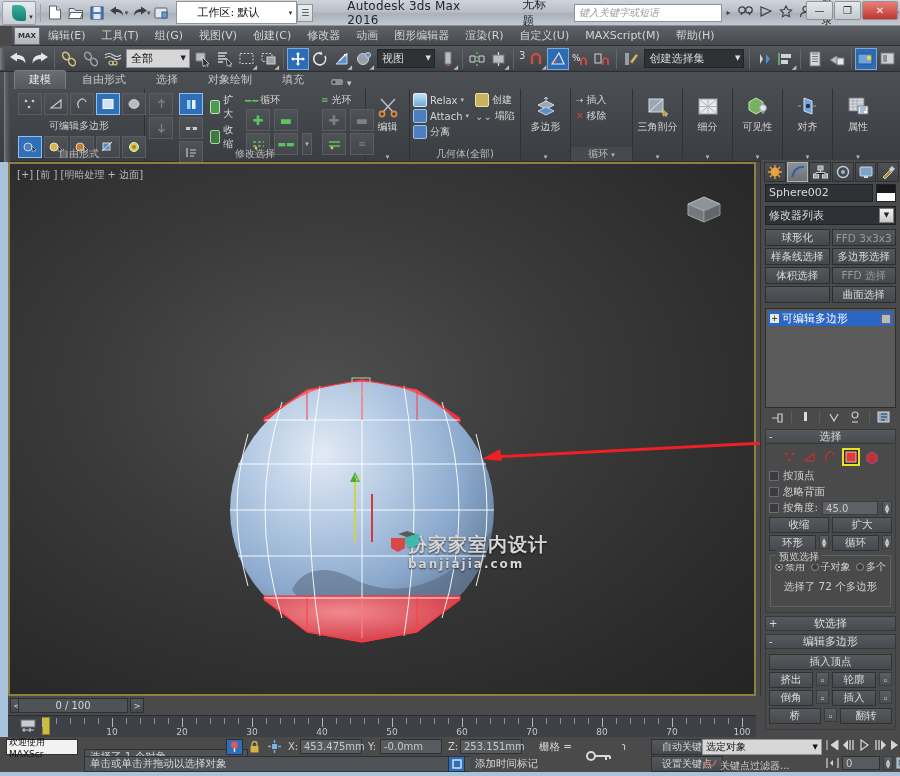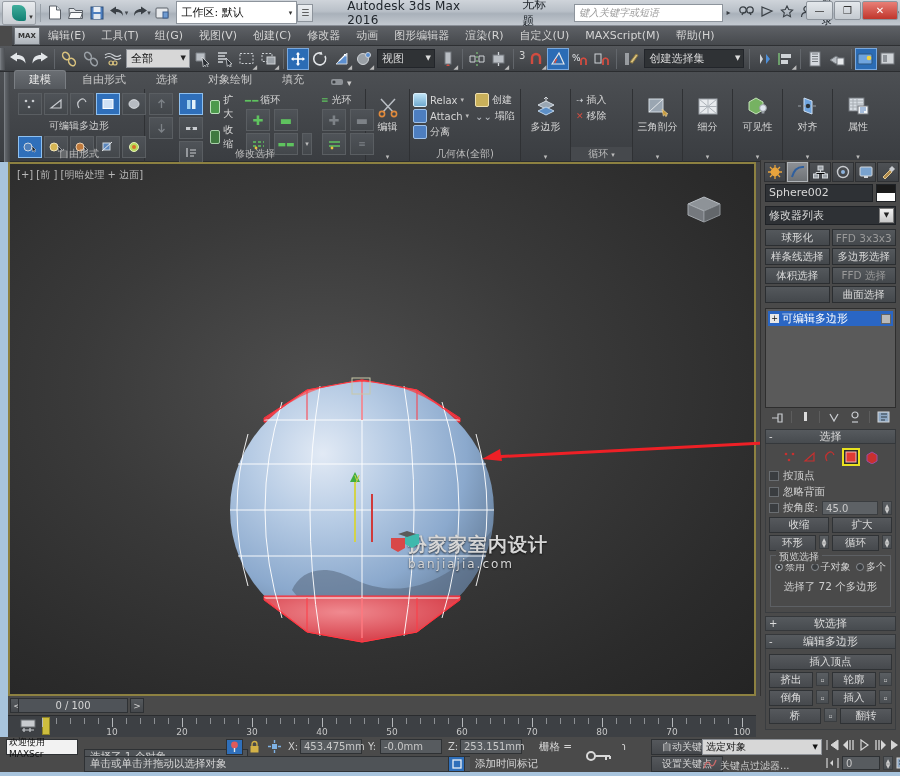--- a/index.html
+++ b/index.html
@@ -41,21 +41,21 @@
   .qa-sep { width:1px; height:18px; background:#98a0a8; margin:0 4px; }
   .qa-btn {
     width:21px; height:20px; display:flex; align-items:center; justify-content:center;
     color:#3a3f45;
   }
   .qa-btn svg { display:block; }
   .tiny-carat { font-size:7px; color:#454a50; margin-left:-3px; margin-right:1px;}
   .ws-combo {
     display:flex; align-items:center;
     height:23px; width:122px; background:#fff; border:1px solid #8d949c;
-    font-size:11px; color:#111; padding-left:4px; position:relative;
+    font-size:11px; color:#111; padding-left:20px; position:relative;
     margin-left: 4px;
   }
   .ws-combo .arrow { position:absolute; right:4px; font-size:7px; color:#333; }
   .ws-burger { width:16px; height:18px; border:1px solid #8d949c; background:linear-gradient(#eceff2,#d3d8dd);
     display:flex;align-items:center;justify-content:center;font-size:9px;color:#333;}
   .app-title {
     font-size: 12px; color: #20262c; margin-left: 34px; letter-spacing:0.2px;
   }
   .doc-title { font-size:12px; color:#20262c; margin-left:28px; }
   .searchbox {
@@ -164,21 +164,21 @@
     position:absolute; left:8px; top:162px; width:748px; height:534px;
     background: radial-gradient(ellipse at 42% 42%, #4e4e4e 0%, #3a3a3a 40%, #2b2b2b 78%, #242424 100%);
     border:2px solid #8d8141;
   }
   .vp-label { position:absolute; left:7px; top:4px; color:#b9b9b9; font-size:10px; }
   .watermark {
     position:absolute; left:398px; top:368px; color:#d6d6d6;
     font-size:19px; font-weight:bold; letter-spacing:1px;
     text-shadow:0 1px 2px rgba(0,0,0,.7);
   }
-  .watermark .sub { font-size:12px; letter-spacing:2px; font-weight:normal; display:block; margin-top:-1px;}
+  .watermark .sub { font-size:12px; letter-spacing:2px; font-weight:bold; display:block; margin-top:-1px;}
   .axis-y { position:absolute; left:344px; top:308px; color:#d2d24a; font-size:10px;}
 
   
   .cmdpanel {
     position:absolute; left:760px; top:160px; width:140px; height:536px;
     background:#4a4a4a; border-left:1px solid #333;
   }
   .cp-tabs { display:flex; height:22px; padding:2px 1px 0 3px; gap:1px;}
   .cp-tab {
     width:25px;height:20px;border:1px solid #2f3134;

